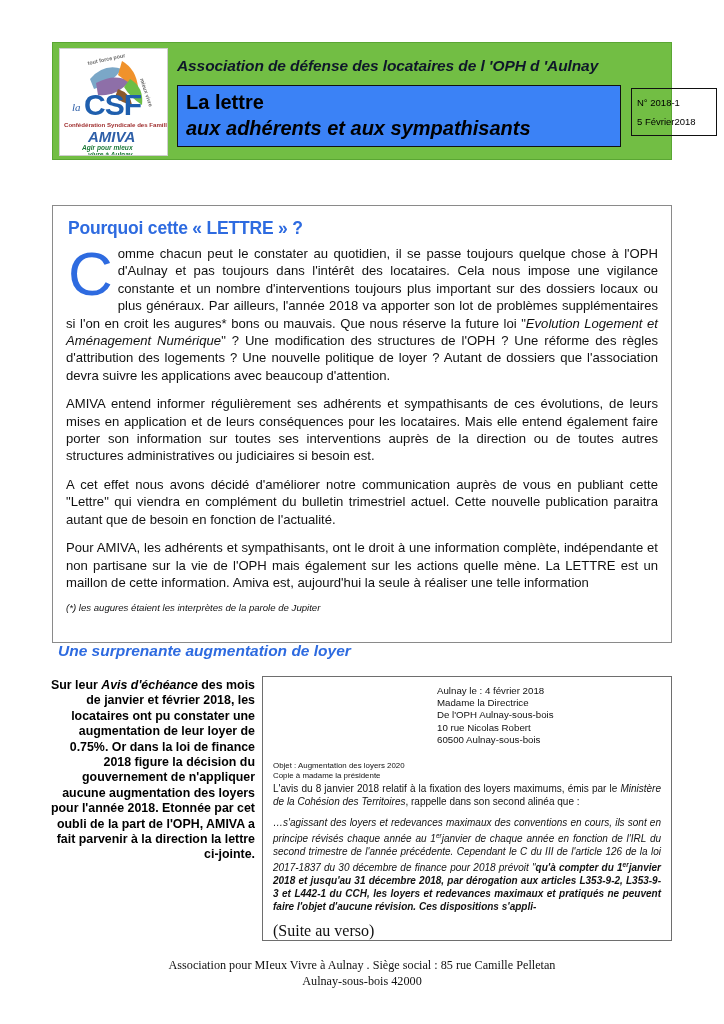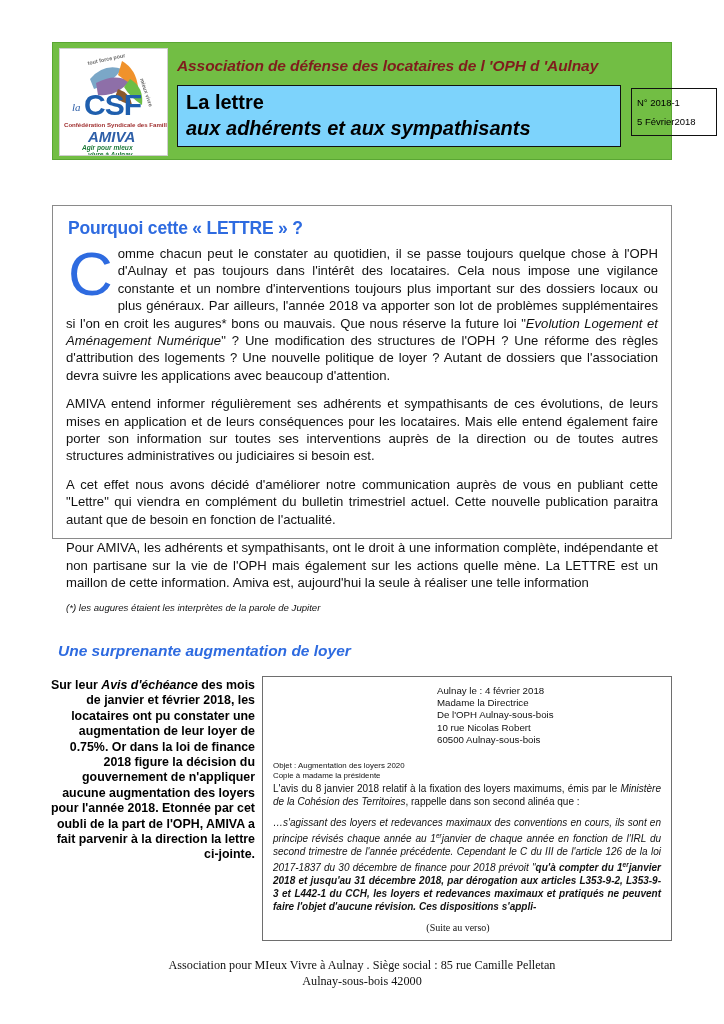--- a/index.html
+++ b/index.html
@@ -49,32 +49,32 @@
   .logo-svg { display:block; }
 
   .banner-title {
     position: absolute;
     left: 124px;
     top: 14px;
     width: 480px;
     font-size: 15.5px;
     font-style: italic;
     font-weight: bold;
-    color: #7f1d1d;
+    color: #0f172a;
     letter-spacing: -0.1px;
     white-space: nowrap;
   }
 
   .orange-box {
     position: absolute;
     left: 124px;
     top: 42px;
     width: 444px;
     height: 62px;
-    background: #7dd3fc;
+    background: #3b82f6;
     border: 1.5px solid #111;
     box-sizing: border-box;
     padding: 4px 16px 0 8px;
   }
   .orange-line1 {
     font-size: 20px;
     font-weight: bold;
     color: #000;
     line-height: 25px;
   }
@@ -99,21 +99,21 @@
     line-height: 19px;
     color: #000;
   }
 
   
   .article-box {
     position: absolute;
     left: 52px;
     top: 205px;
     width: 620px;
-    height: 334px;
+    height: 438px;
     border: 1px solid #8a8a8a;
     box-sizing: border-box;
     background: #fff;
     padding: 10px 13px 6px 13px;
   }
   .article-heading {
     font-size: 17.5px;
     font-weight: bold;
     color: #2E6BE0;
     margin: 2px 0 6px 2px;
@@ -207,23 +207,23 @@
     margin-top: 9px;
     font-size: 10px;
     line-height: 12.8px;
     text-align: justify;
     font-style: italic;
     color: #111;
   }
   .quote-p b { font-weight: bold; }
   .suite {
     margin-top: 8px;
-    text-align: center;
+    text-align: left;
     font-family: "Liberation Serif", serif;
-    font-size: 10px;
+    font-size: 16px;
     color: #111;
     padding-right: 18px;
   }
 
   
   .footer {
     position: absolute;
     left: 0;
     top: 958px;
     width: 724px;

